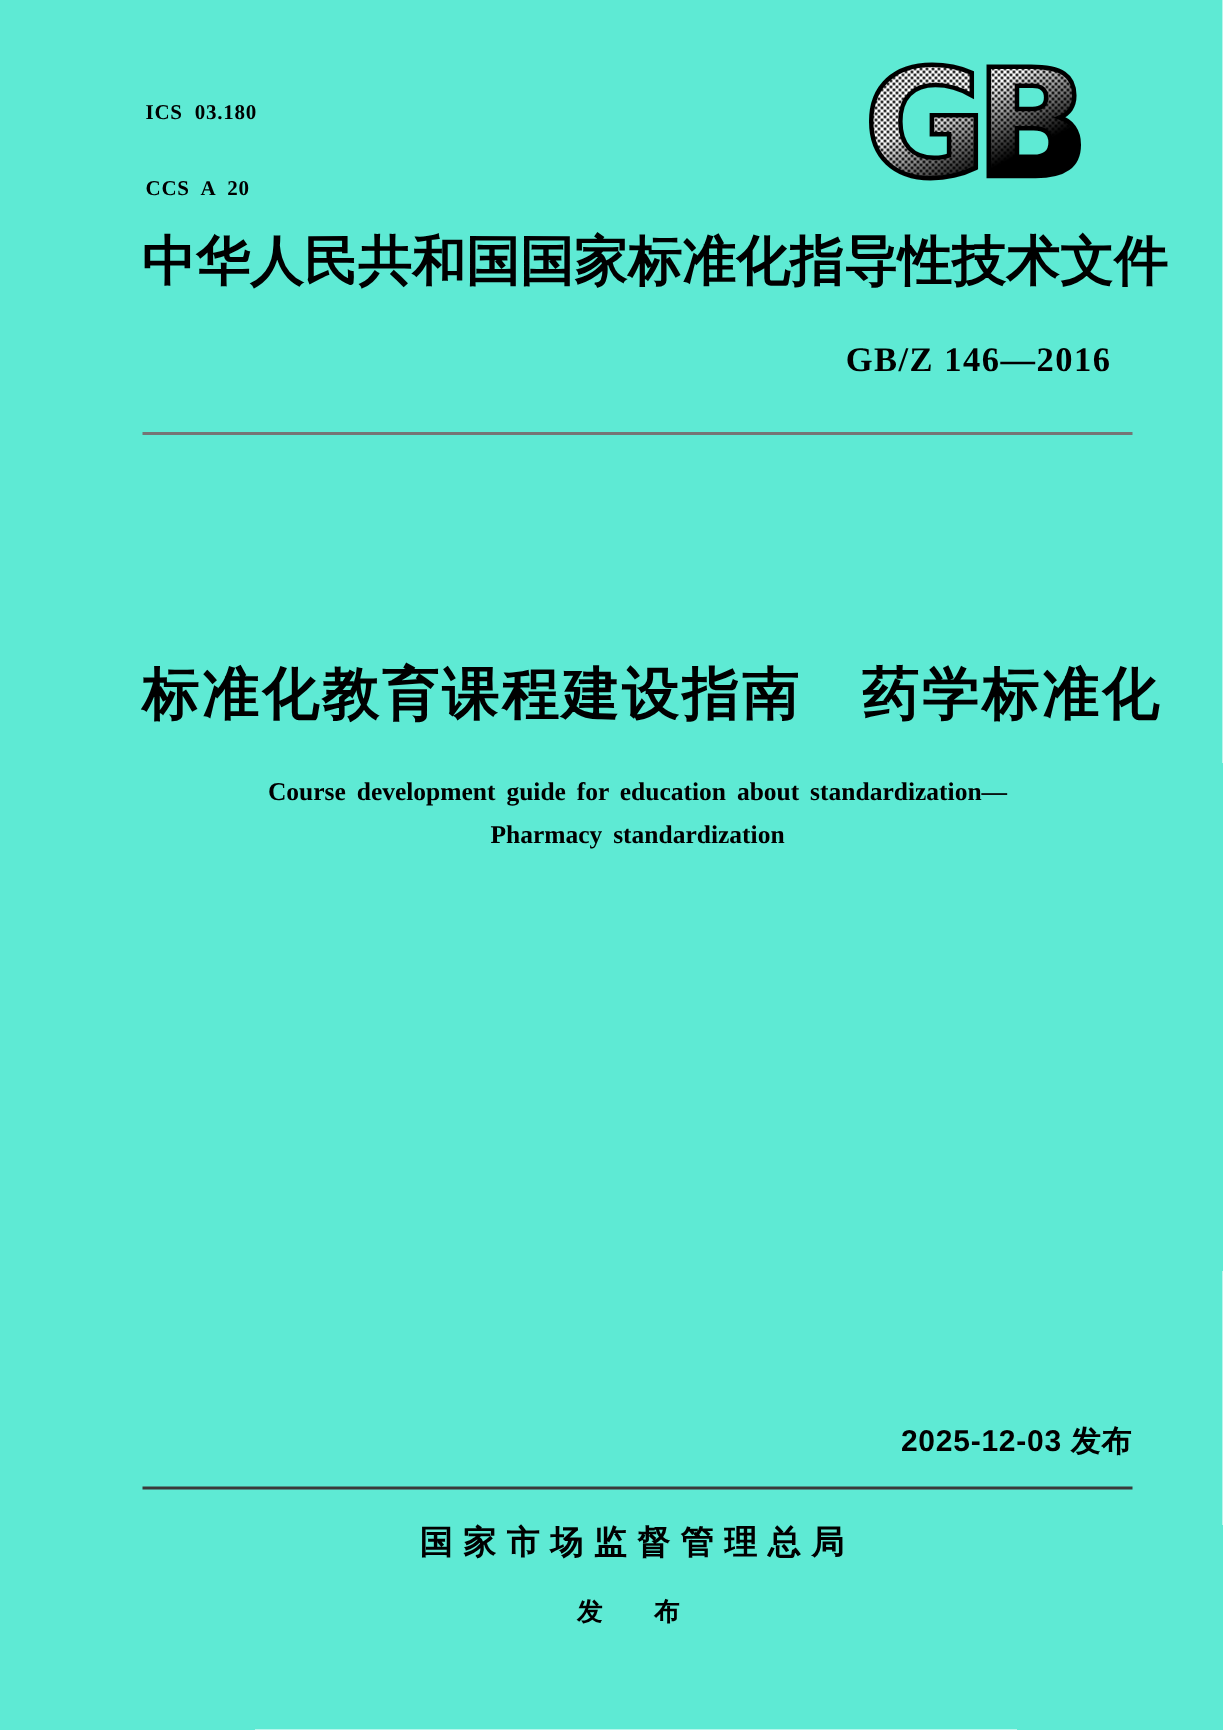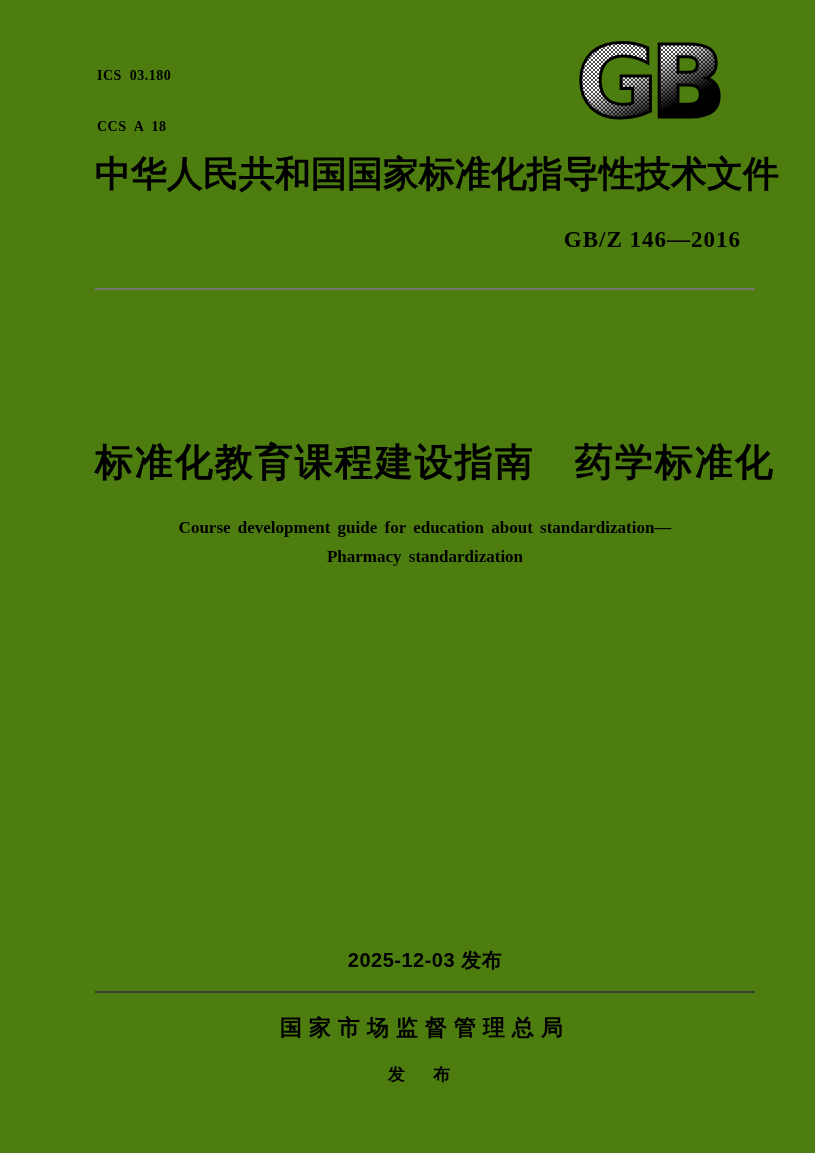--- a/index.html
+++ b/index.html
@@ -1,20 +1,20 @@
 <!DOCTYPE html>
 <html><head>
 <meta charset="utf-8">
 <style>
   * { margin:0; padding:0; box-sizing:border-box; }
   html,body { background:#ffffff; }
   .page {
     position:relative;
     width:815px; height:1153px;
-    background:#4d7c0f;
+    background:#5eead4;
     color:#000000;
     overflow:hidden;
     font-family:"Liberation Serif", serif;
   }
   .content {
     position:absolute;
     left:95px; top:0;
     width:660px; height:1153px;
   }
   
@@ -58,49 +58,49 @@
   .english-title {
     position:absolute; left:0; top:513px; width:660px;
     text-align:center;
     font-family:"Liberation Serif", serif;
     font-weight:bold; font-size:17px; line-height:29px;
     word-spacing:3px;
   }
   
   .release-date {
     position:absolute; left:0; top:947px; width:660px;
-    text-align:center;
+    text-align:right;
     font-family:"Liberation Sans", sans-serif;
     font-weight:600; font-size:20px; letter-spacing:0.5px;
   }
   
   .issuer-row {
     position:absolute; left:0; top:1016px; width:660px;
     display:flex; justify-content:center; align-items:center; gap:20px;flex-direction:column;
   }
   .issuer-names {
     font-family:"Liberation Serif", serif;
     font-weight:bold; font-size:22px; line-height:23px;
     letter-spacing:7px; white-space:nowrap; text-align:center;
   }
   .publish-label {
-    font-family:Liberation Serif, serif;
+    font-family:Liberation Mono, monospace;
     font-weight:bold; font-size:17px; letter-spacing:12px;
     white-space:nowrap; padding-top:4px;text-align:center;
   }
 </style>
 </head>
 <body>
 
 <div class="page">
   <div class="content">
 
     <div class="ics-block">
       <div>ICS 03.180</div>
-      <div>CCS A 18</div>
+      <div>CCS A 20</div>
     </div>
 
     <svg class="gb-logo" viewBox="0 0 180 92" xmlns="http://www.w3.org/2000/svg">
       <defs>
         <pattern id="halftone" width="4" height="4" patternUnits="userSpaceOnUse">
           <rect width="4" height="4" fill="#ffffff"></rect>
           <circle cx="1" cy="1" r="0.95" fill="#000000"></circle>
           <circle cx="3" cy="3" r="0.95" fill="#000000"></circle>
         </pattern>
         <linearGradient id="solidFade" x1="0" y1="0" x2="1" y2="1">

